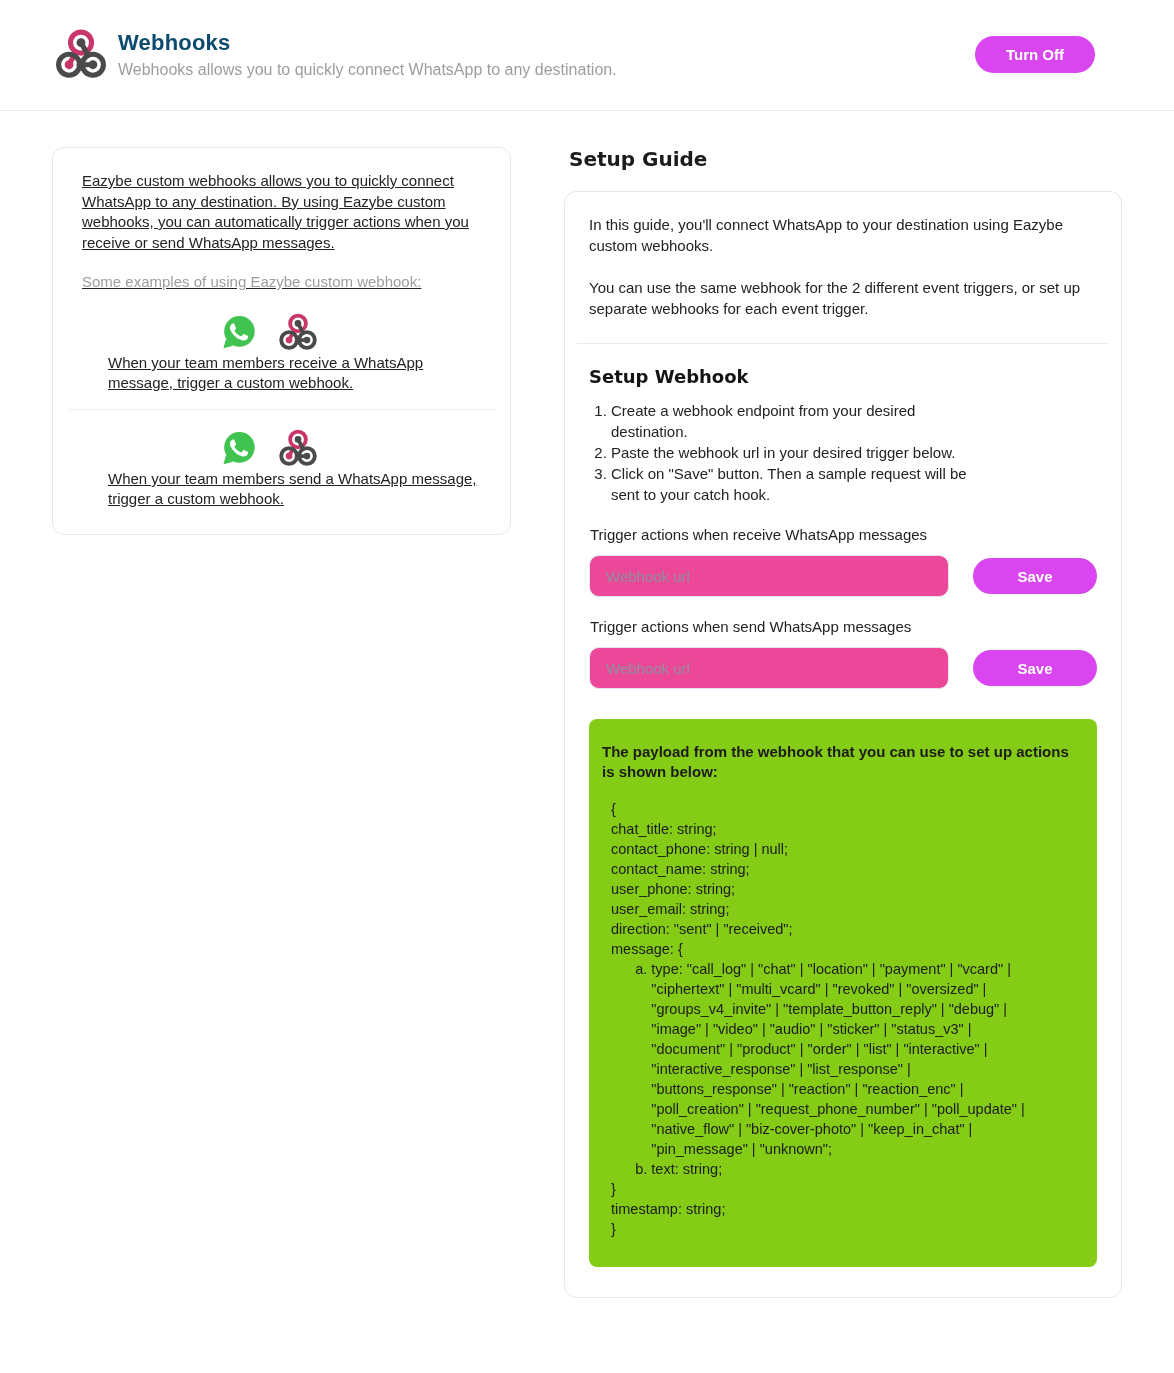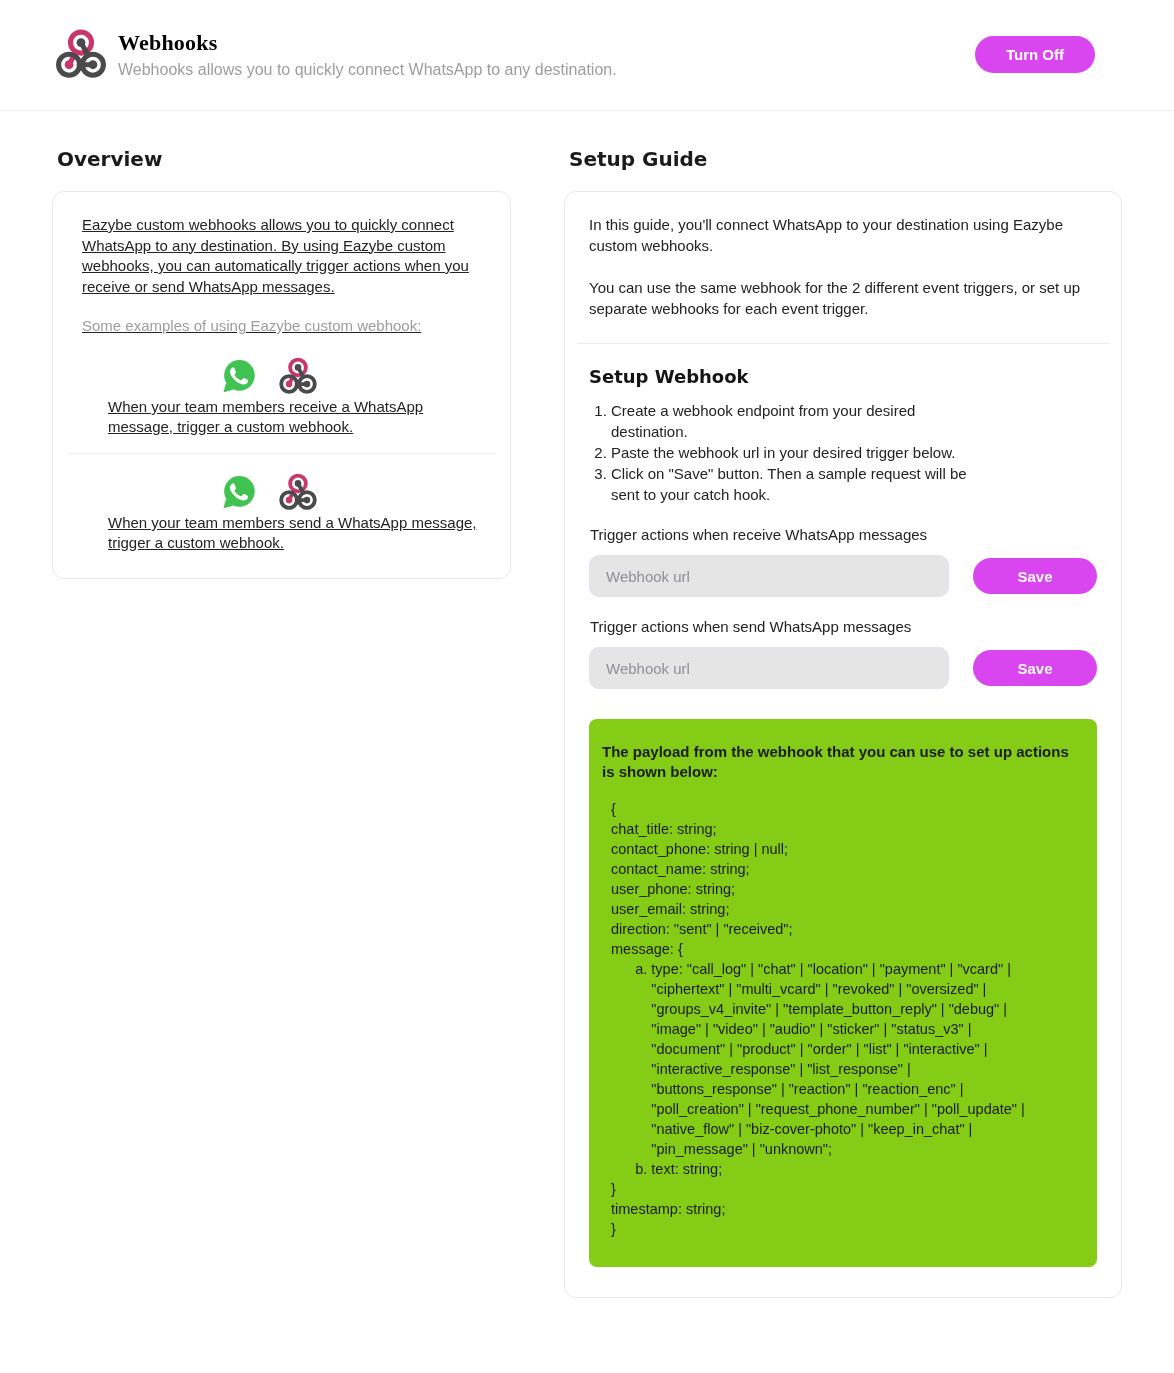--- a/index.html
+++ b/index.html
@@ -17,22 +17,22 @@
     display: flex;
     align-items: center;
     justify-content: space-between;
     padding: 25px 79px 27px 52px;
     border-bottom: 1px solid #ededed;
   }
   .header-left { display: flex; align-items: center; }
   .logo-wrap { width: 58px; height: 58px; display: flex; align-items: center; justify-content: center; }
   .header-text { margin-left: 8px; }
   .page-title {
-    font-family: Liberation Serif, serif;
-    font-size: 22px; font-weight: 700; color: #000000;
+    font-family: Liberation Sans, sans-serif;
+    font-size: 22px; font-weight: 700; color: #0c4a6e;
     margin: 0 0 5px 0; letter-spacing: .2px;
   }
   .page-subtitle { font-size: 16px; color: #9d9d9d; margin: 0; }
 
   .btn {
     background: #d946ef; color: #fff; border: none; cursor: pointer;
     font-family: "Liberation Sans", sans-serif; font-weight: 700;
   }
   .turnoff-btn { border-radius: 19px; padding: 10px 31px; font-size: 15px; }
 
@@ -72,21 +72,21 @@
     font-family: "DejaVu Sans", sans-serif;
     font-size: 18px; font-weight: 700; color: #141414;
     margin: 22px 0 13px 0;
   }
   .steps { margin: 0; padding-left: 22px; max-width: 398px; font-size: 15px; line-height: 21px; color: #232323; }
   .steps li { margin: 0; }
   .trigger-label { font-size: 15px; color: #232323; margin: 21px 0 12px 1px; }
   .input-row { display: flex; align-items: center; justify-content: space-between; }
   .url-input {
     width: 360px; height: 42px;
-    border: 1px solid #e2e2f2; background: #e5e5e5; border-radius: 10px;
+    border: 1px solid #e2e2f2; background: #ec4899; border-radius: 10px;
     padding: 0 16px; font-size: 15px; color: #333;
     font-family: "Liberation Sans", sans-serif; outline: none;
   }
   .url-input::placeholder { color: #8f8f9c; }
   .save-btn { width: 124px; height: 36px; border-radius: 18px; font-size: 15px; }
 
   
   .payload-box { margin-top: 30px; background: #84cc16; border-radius: 8px; padding: 23px 14px 28px 13px; }
   .payload-heading { font-size: 15px; font-weight: 700; line-height: 20px; color: #1c1c1c; margin: 0 0 17px 0; }
   .payload-code {
@@ -122,21 +122,20 @@
         <h1 class="page-title">Webhooks</h1>
         <p class="page-subtitle">Webhooks allows you to quickly connect WhatsApp to any destination.</p>
       </div>
     </div>
     <button class="btn turnoff-btn">Turn Off</button>
   </header>
 
   <main class="main">
 
     <section>
-      <h2 class="section-heading">Overview</h2>
       <div class="card overview-card">
         <p class="overview-desc">Eazybe custom webhooks allows you to quickly connect WhatsApp to any destination. By using Eazybe custom webhooks, you can automatically trigger actions when you receive or send WhatsApp messages.</p>
         <p class="examples-intro">Some examples of using Eazybe custom webhook:</p>
 
         <div class="example-row">
           <span class="example-icons">
             <span>
               <svg class="icon-svg" viewBox="0 0 16 16" width="36" height="36">
                 <circle cx="8.2" cy="7.7" r="6.8" fill="#40c351"></circle>
                 <path d="M1.1 15.2 L2.2 11.1 L5.4 14.1 Z" fill="#40c351"></path>

